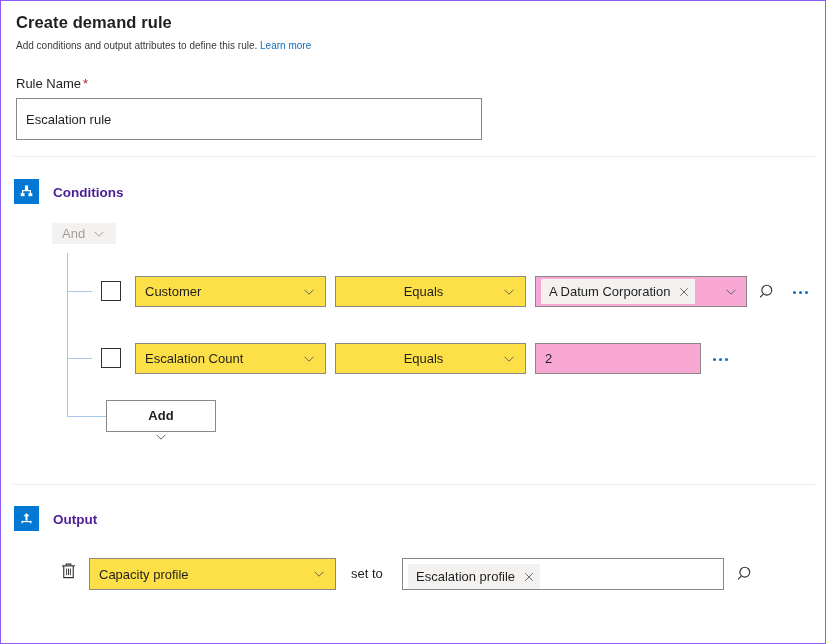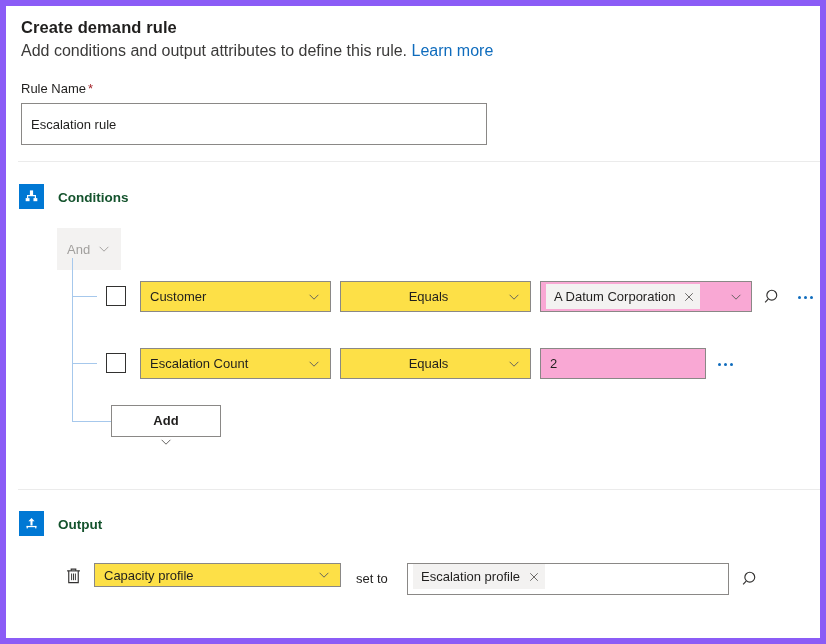--- a/index.html
+++ b/index.html
@@ -7,33 +7,33 @@
   body {
     width: 826px; height: 644px;
     background: #ffffff;
     font-family: "Liberation Sans", sans-serif;
     color: #201f1e;
     overflow: hidden;
   }
   #page {
     position: relative;
     width: 826px; height: 644px;
-    border: 6px solid #8b5cf6;
+    border: 1px solid #8b5cf6;
     background: #ffffff;
     overflow: hidden;
   }
 
   
   .header { position: absolute; left: 15px; top: 10px; }
   .page-title {
     font-size: 16.5px; font-weight: bold; color: #201f1e;
     letter-spacing: 0.1px; line-height: 22px;
   }
   .subtitle {
-    margin-top: 4px; font-size: 16px; color: #3b3a39; line-height: 18px;
+    margin-top: 4px; font-size: 10px; color: #3b3a39; line-height: 18px;
   }
   .learn-more {
     color: #0f6cbd; text-decoration: none; cursor: pointer;
   }
 
   
   .field-label {
     position: absolute; left: 15px; top: 75px;
     font-size: 13px; color: #201f1e;
   }
@@ -58,31 +58,31 @@
 
   
   .section-icon {
     position: absolute;
     width: 25px; height: 25px;
     background: #0078d4;
     display: flex; align-items: center; justify-content: center;
   }
   .section-title {
     position: absolute;
-    font-size: 13.5px; font-weight: bold; color: #14532d;
+    font-size: 13.5px; font-weight: bold; color: #4c1d95;
   }
   .sec-cond-icon { left: 13px; top: 178px; }
   .sec-cond-title { left: 52px; top: 184px; }
   .sec-out-icon { left: 13px; top: 505px; }
   .sec-out-title { left: 52px; top: 511px; }
 
   
   .and-chip {
     position: absolute; left: 51px; top: 222px;
-    width: 64px; height: 42px;
+    width: 64px; height: 21px;
     background: #f3f2f1;
     display: flex; align-items: center;
     padding-left: 10px; gap: 7px;
     font-size: 13px; color: #a19f9d;
     cursor: pointer;
   }
   .tree-vline {
     position: absolute; left: 66px; top: 252px;
     width: 1px; height: 163px;
     background: #a6c8ec;
@@ -173,30 +173,30 @@
     cursor: pointer;
     flex-direction: column;
   }
   .plus { width: 15px; height: 15px; }
 
   
   .trash-btn {
     position: absolute; left: 56px; top: 558px;
     width: 22px; height: 24px;
   }
-  .out-dd { left: 88px; top: 557px; width: 247px; height: 24px; }
+  .out-dd { left: 88px; top: 557px; width: 247px; height: 32px; }
   .set-to {
     position: absolute; left: 350px; top: 565px;
     font-size: 13px; color: #201f1e;
   }
   .out-val {
     position: absolute; left: 401px; top: 557px;
     width: 322px; height: 32px;
     border: 1px solid #8a8886; background: #ffffff;
-    display: flex; align-items: flex-start; padding-left: 5px;
+    display: flex; align-items: flex-end; padding-left: 5px;
   }
 </style>
 </head>
 <body>
 
 <div id="page">
 
   <div class="header">
     <div class="page-title">Create demand rule</div>
     <div class="subtitle">

